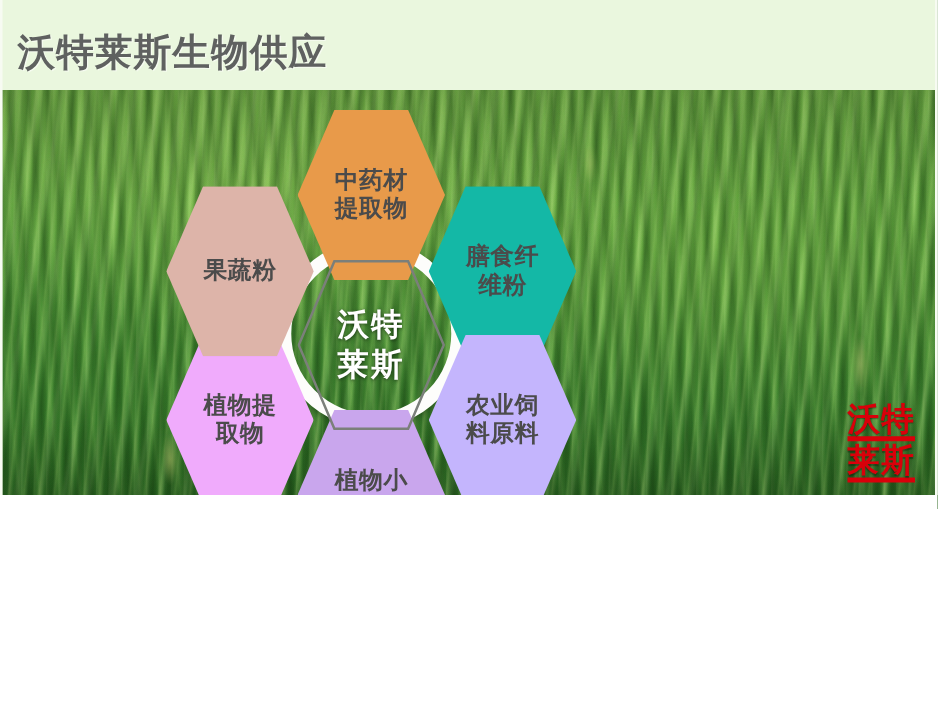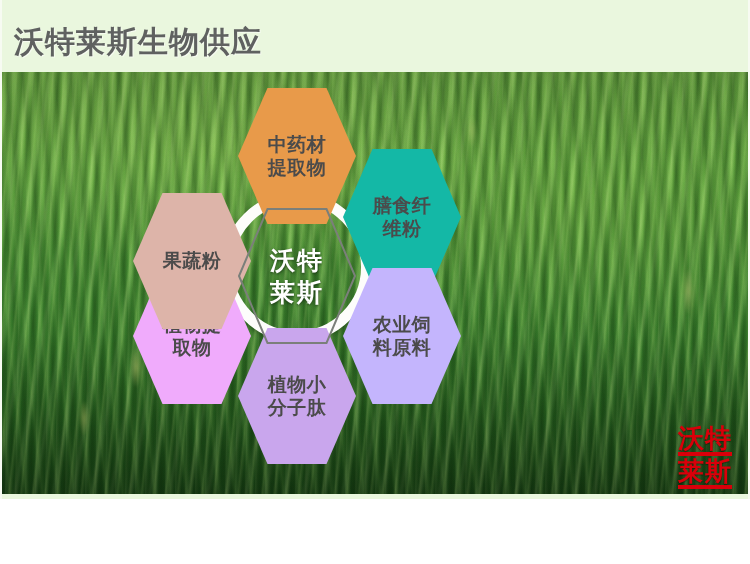--- a/index.html
+++ b/index.html
@@ -7,21 +7,21 @@
     padding: 0;
     background: #ffffff;
   }
   body {
     font-family: "Liberation Sans", "DejaVu Sans", sans-serif;
   }
 
   #slide {
     position: relative;
     width: 750px;
-    height: 499px;
+    height: 396px;
     background: #eaf7de;
     overflow: hidden;
   }
 
   
   #title-band {
     position: absolute;
     left: 0;
     top: 0;
     width: 750px;
@@ -275,21 +275,21 @@
     <div class="hex hex-bottom" style="background:#c9a6ed;">
       <span class="hex-label">植物小
 分子肽</span>
     </div>
 
     <div class="hex hex-bot-left" style="background:#f0abfc;">
       <span class="hex-label">植物提
 取物</span>
     </div>
 
-    <div class="hex hex-top-left" style="background:#ddb4a9;margin-top:44px;">
+    <div class="hex hex-top-left" style="background:#ddb4a9;">
       <span class="hex-label">果蔬粉</span>
     </div>
 
     <div class="hex-center">
       <svg viewBox="0 0 118 136">
         <polygon points="29.5,1 88.5,1 117,68 88.5,135 29.5,135 1,68" fill="none" stroke="#7b7f7a" stroke-width="2"></polygon>
       </svg>
       <span class="center-label">沃特
 莱斯</span>
     </div>

